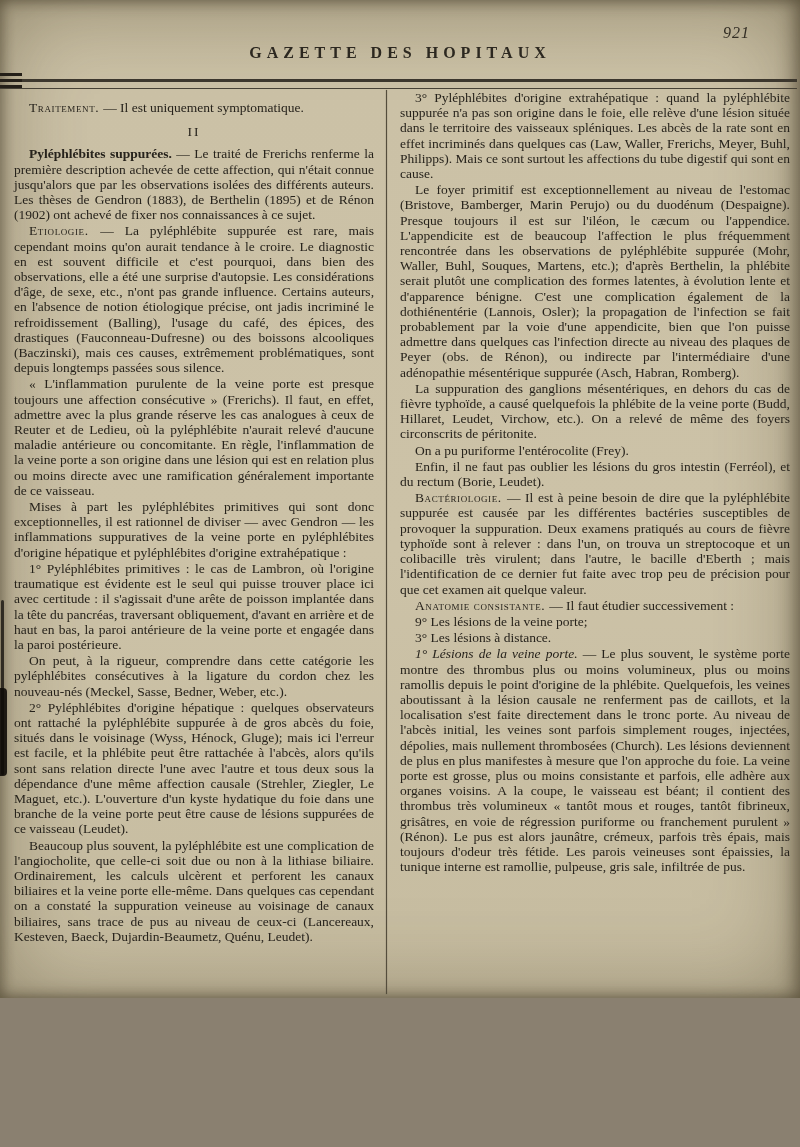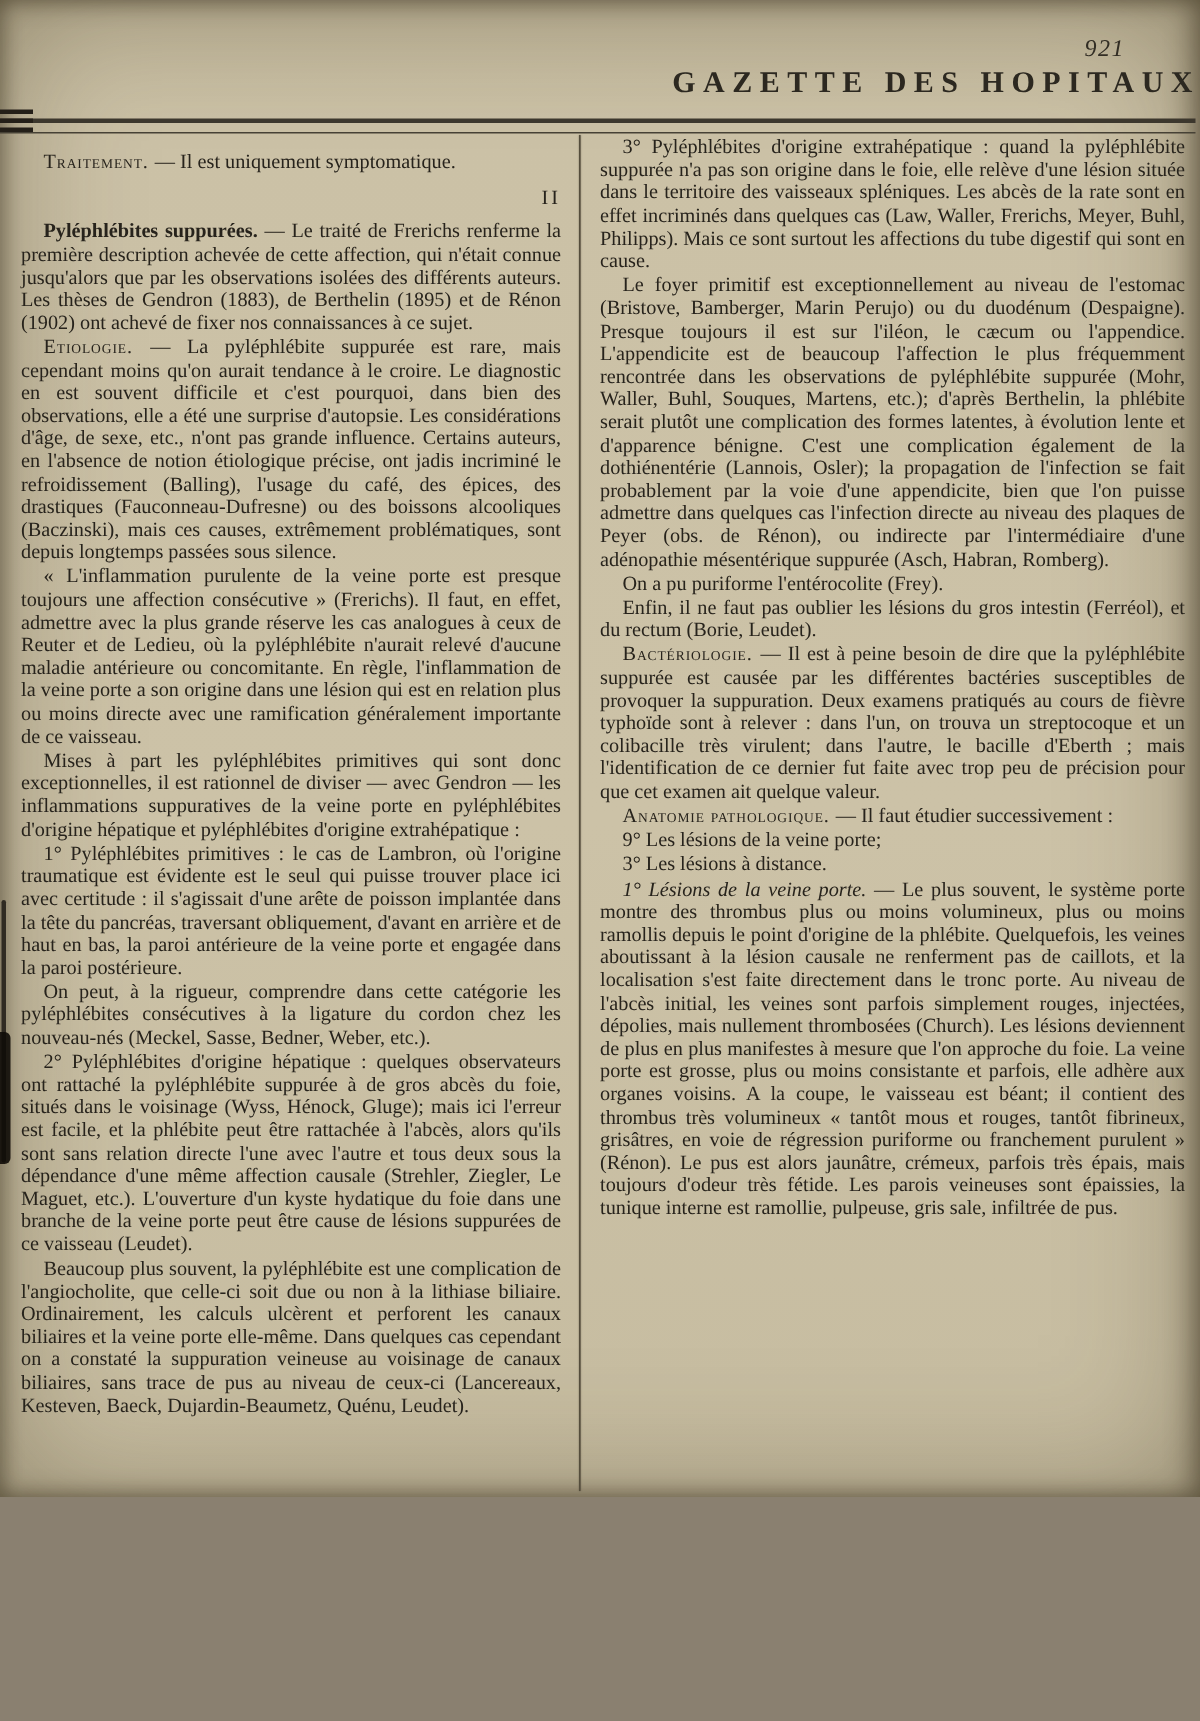--- a/index.html
+++ b/index.html
@@ -13,41 +13,41 @@
     overflow:hidden;
     font-family:"Liberation Serif","DejaVu Serif",serif;
     color:#27231c;
   }
   .page-number {
     position:absolute; top:24px; right:50px;
     font-style:italic; font-size:16px; letter-spacing:1px; color:#322d24;
   }
   .journal-title {
     position:absolute; top:44px; left:0; width:100%;
-    text-align:right; font-weight:bold; font-size:20px;
+    text-align:center; font-weight:bold; font-size:16px;
     letter-spacing:5px; color:#2c2820;
   }
   .head-rule {
     position:absolute; top:79px; left:0; right:3px; height:6px;
     border-top:3px solid #3c372d; border-bottom:1px solid #464135;
   }
   .head-rule-stub {
     position:absolute; left:0; top:-9px; width:22px; height:3px;
     background:#241f18; box-shadow:0 6px 0 #241f18, 0 12px 0 #241f18;
   }
   .columns {
     position:absolute; top:90px; left:14px; right:10px; bottom:4px;
     display:flex;
   }
   .col { font-size:13.5px; line-height:15.2px; text-align:justify; }
   .col-left  { width:372px; padding:10px 12px 0 0; box-sizing:border-box; }
   .divider   { width:1px; background:#544d3c; box-shadow:0 0 1px #544d3c; }
   .col-right { flex:1; padding:0 0 0 13px; box-sizing:border-box; }
   .para { margin:0 0 1px 0; text-indent:15px; }
-  .para.center { text-align:right; text-indent:0; margin:9px 0 7px 0; letter-spacing:2px; }
+  .para.center { text-align:center; text-indent:0; margin:9px 0 7px 0; letter-spacing:2px; }
   .lead-sc { font-variant:small-caps; letter-spacing:.6px; }
   .lead-bold { font-weight:bold; }
   .lead-italic { font-style:italic; }
   .ink-bar-thin {
     position:absolute; left:1px; top:600px; width:3px; height:175px;
     background:#18140f; opacity:.8; border-radius:2px;
   }
   .ink-bar-thick {
     position:absolute; left:0; top:688px; width:7px; height:88px;
     background:#0f0c08; opacity:.9; border-radius:0 4px 4px 0;
@@ -77,24 +77,25 @@
         <p class="para">Mises à part les pyléphlébites primitives qui sont donc exceptionnelles, il est rationnel de diviser — avec Gendron — les inflammations suppuratives de la veine porte en pyléphlébites d'origine hépatique et pyléphlébites d'origine extrahépatique :</p>
         <p class="para">1° Pyléphlébites primitives : le cas de Lambron, où l'origine traumatique est évidente est le seul qui puisse trouver place ici avec certitude : il s'agissait d'une arête de poisson implantée dans la tête du pancréas, traversant obliquement, d'avant en arrière et de haut en bas, la paroi antérieure de la veine porte et engagée dans la paroi postérieure.</p>
         <p class="para">On peut, à la rigueur, comprendre dans cette catégorie les pyléphlébites consécutives à la ligature du cordon chez les nouveau-nés (Meckel, Sasse, Bedner, Weber, etc.).</p>
         <p class="para">2° Pyléphlébites d'origine hépatique : quelques observateurs ont rattaché la pyléphlébite suppurée à de gros abcès du foie, situés dans le voisinage (Wyss, Hénock, Gluge); mais ici l'erreur est facile, et la phlébite peut être rattachée à l'abcès, alors qu'ils sont sans relation directe l'une avec l'autre et tous deux sous la dépendance d'une même affection causale (Strehler, Ziegler, Le Maguet, etc.). L'ouverture d'un kyste hydatique du foie dans une branche de la veine porte peut être cause de lésions suppurées de ce vaisseau (Leudet).</p>
         <p class="para">Beaucoup plus souvent, la pyléphlébite est une complication de l'angiocholite, que celle-ci soit due ou non à la lithiase biliaire. Ordinairement, les calculs ulcèrent et perforent les canaux biliaires et la veine porte elle-même. Dans quelques cas cependant on a constaté la suppuration veineuse au voisinage de canaux biliaires, sans trace de pus au niveau de ceux-ci (Lancereaux, Kesteven, Baeck, Dujardin-Beaumetz, Quénu, Leudet).</p>
       </div>
     <div class="divider"></div>
     <div class="col col-right">
         <p class="para">3° Pyléphlébites d'origine extrahépatique : quand la pyléphlébite suppurée n'a pas son origine dans le foie, elle relève d'une lésion située dans le territoire des vaisseaux spléniques. Les abcès de la rate sont en effet incriminés dans quelques cas (Law, Waller, Frerichs, Meyer, Buhl, Philipps). Mais ce sont surtout les affections du tube digestif qui sont en cause.</p>
         <p class="para">Le foyer primitif est exceptionnellement au niveau de l'estomac (Bristove, Bamberger, Marin Perujo) ou du duodénum (Despaigne). Presque toujours il est sur l'iléon, le cæcum ou l'appendice. L'appendicite est de beaucoup l'affection le plus fréquemment rencontrée dans les observations de pyléphlébite suppurée (Mohr, Waller, Buhl, Souques, Martens, etc.); d'après Berthelin, la phlébite serait plutôt une complication des formes latentes, à évolution lente et d'apparence bénigne. C'est une complication également de la dothiénentérie (Lannois, Osler); la propagation de l'infection se fait probablement par la voie d'une appendicite, bien que l'on puisse admettre dans quelques cas l'infection directe au niveau des plaques de Peyer (obs. de Rénon), ou indirecte par l'intermédiaire d'une adénopathie mésentérique suppurée (Asch, Habran, Romberg).</p>
+        <p class="para">La suppuration des ganglions mésentériques, en dehors du cas de fièvre typhoïde, a causé quelquefois la phlébite de la veine porte (Budd, Hillaret, Leudet, Virchow, etc.). On a relevé de même des foyers circonscrits de péritonite.</p>
         <p class="para">On a pu puriforme l'entérocolite (Frey).</p>
         <p class="para">Enfin, il ne faut pas oublier les lésions du gros intestin (Ferréol), et du rectum (Borie, Leudet).</p>
         <p class="para"><span class="lead-sc">Bactériologie. </span>— Il est à peine besoin de dire que la pyléphlébite suppurée est causée par les différentes bactéries susceptibles de provoquer la suppuration. Deux examens pratiqués au cours de fièvre typhoïde sont à relever : dans l'un, on trouva un streptocoque et un colibacille très virulent; dans l'autre, le bacille d'Eberth ; mais l'identification de ce dernier fut faite avec trop peu de précision pour que cet examen ait quelque valeur.</p>
-        <p class="para"><span class="lead-sc">Anatomie pathologique. </span>— Il faut étudier successivement :</p>
+        <p class="para"><span class="lead-sc">Anatomie consistante. </span>— Il faut étudier successivement :</p>
         <p class="para">9° Les lésions de la veine porte;</p>
         <p class="para">3° Les lésions à distance.</p>
         <p class="para"><span class="lead-italic">1° Lésions de la veine porte. </span>— Le plus souvent, le système porte montre des thrombus plus ou moins volumineux, plus ou moins ramollis depuis le point d'origine de la phlébite. Quelquefois, les veines aboutissant à la lésion causale ne renferment pas de caillots, et la localisation s'est faite directement dans le tronc porte. Au niveau de l'abcès initial, les veines sont parfois simplement rouges, injectées, dépolies, mais nullement thrombosées (Church). Les lésions deviennent de plus en plus manifestes à mesure que l'on approche du foie. La veine porte est grosse, plus ou moins consistante et parfois, elle adhère aux organes voisins. A la coupe, le vaisseau est béant; il contient des thrombus très volumineux « tantôt mous et rouges, tantôt fibrineux, grisâtres, en voie de régression puriforme ou franchement purulent » (Rénon). Le pus est alors jaunâtre, crémeux, parfois très épais, mais toujours d'odeur très fétide. Les parois veineuses sont épaissies, la tunique interne est ramollie, pulpeuse, gris sale, infiltrée de pus.</p>
       </div>
   </div>
 
   <div class="ink-bar-thin"></div>
   <div class="ink-bar-thick"></div>
 
   <div class="pen-mark">

